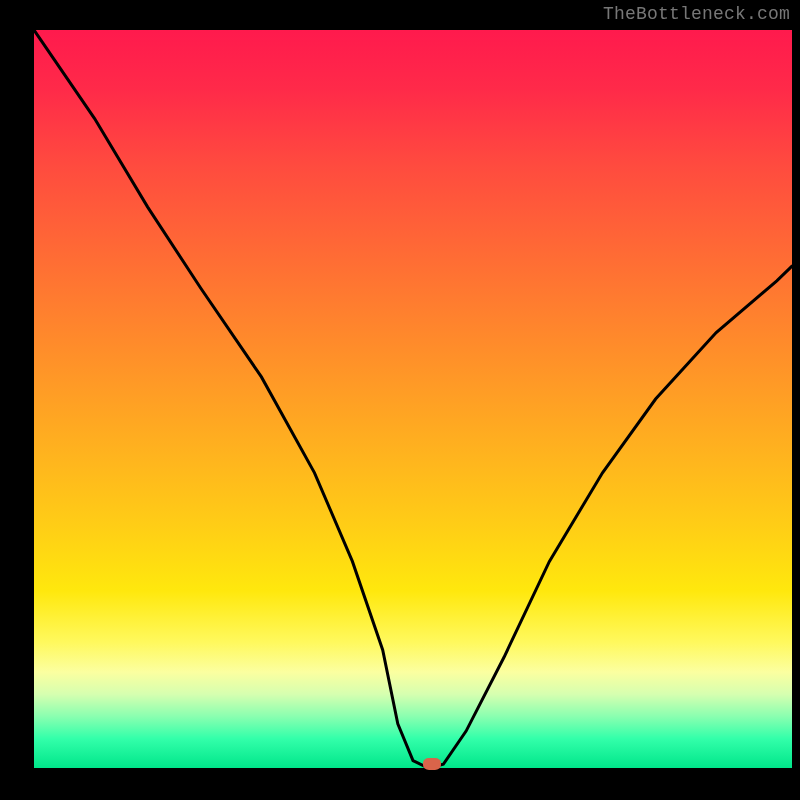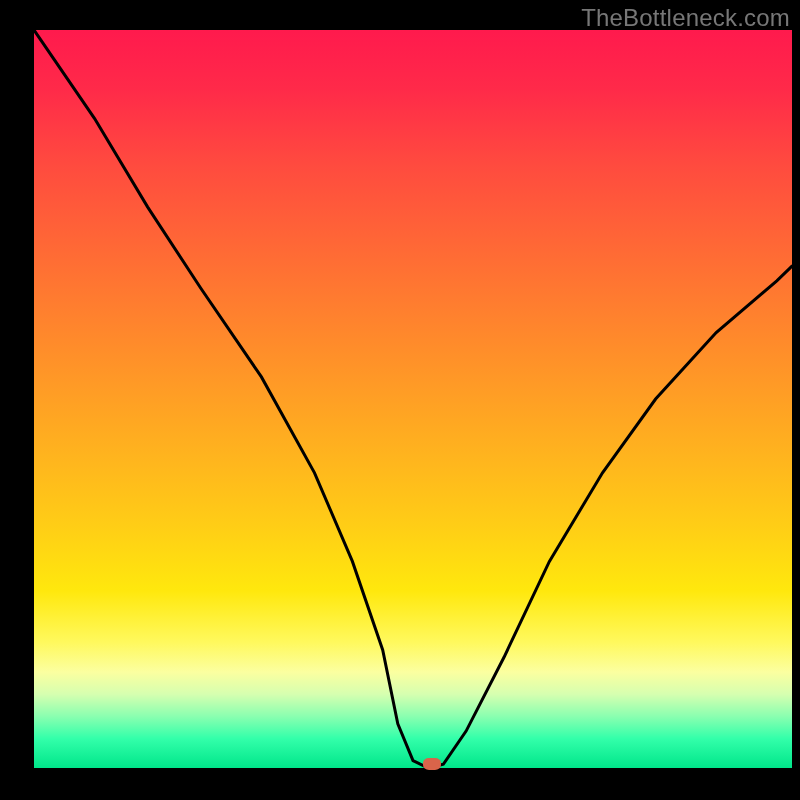--- a/index.html
+++ b/index.html
@@ -14,22 +14,22 @@
     position: relative;
     width: 800px;
     height: 800px;
     background: #000;
   }
   .watermark {
     position: absolute;
     top: 4px;
     right: 10px;
     color: #777;
-    font-family: Liberation Sans, sans-serif;
-    font-size: 24px;
+    font-family: Liberation Mono, monospace;
+    font-size: 18px;
     letter-spacing: 0.2px;
     z-index: 5;
   }
   .plot-area {
     position: absolute;
     left: 34px;
     top: 30px;
     width: 758px;
     height: 738px;
     background: linear-gradient(

